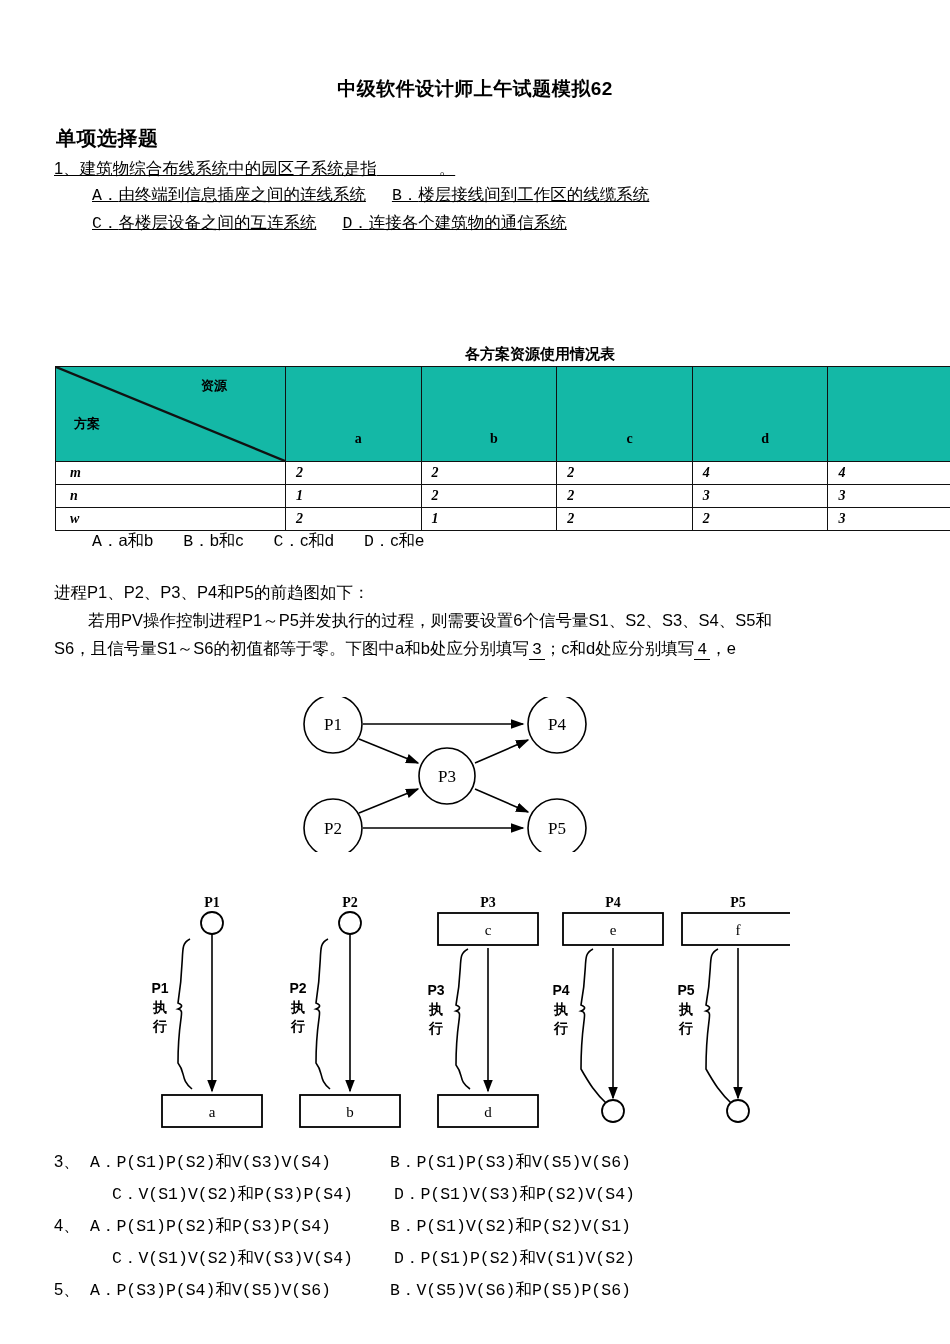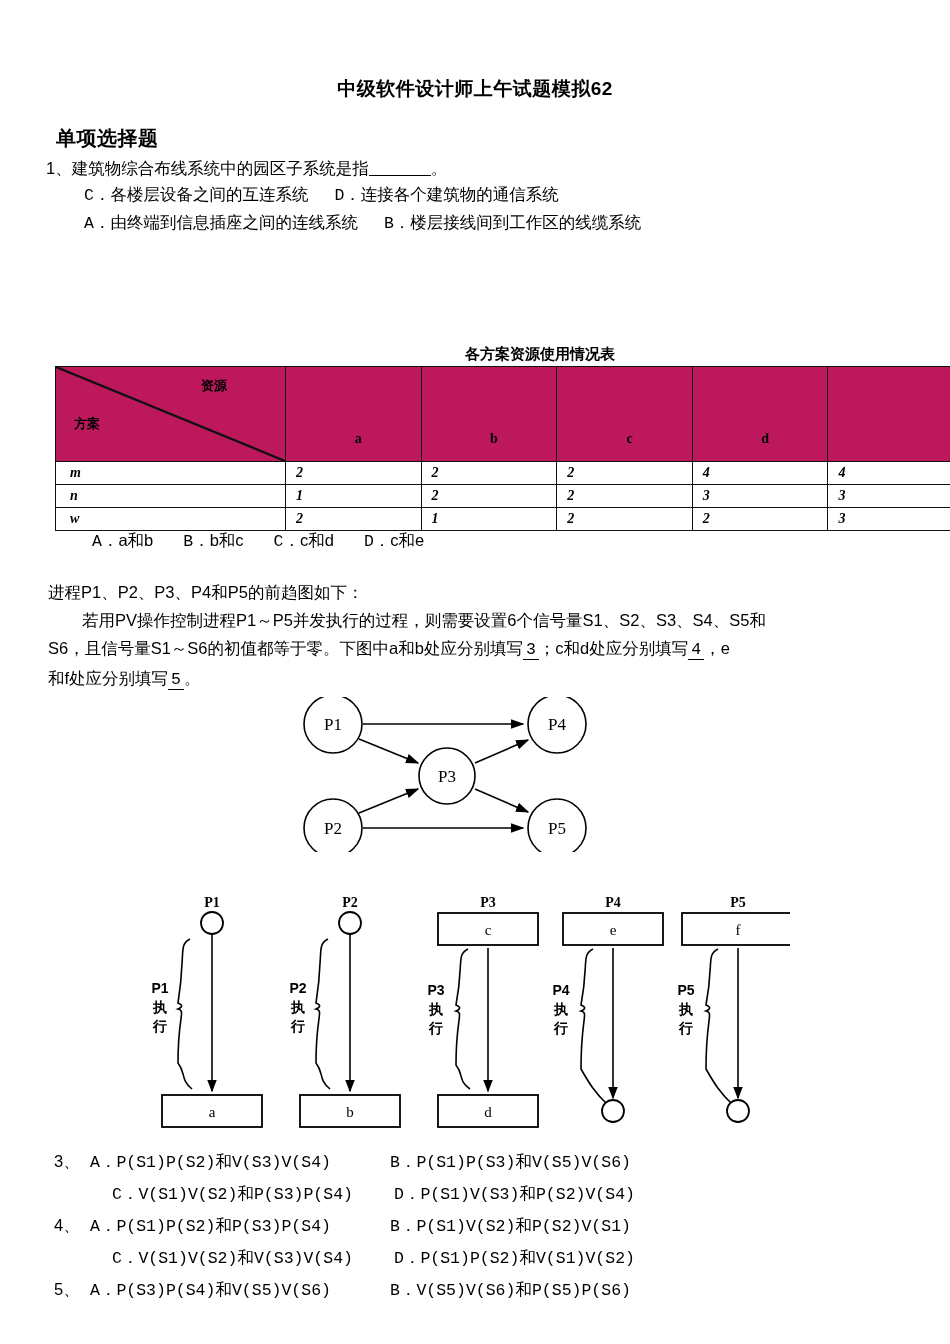--- a/index.html
+++ b/index.html
@@ -21,21 +21,21 @@
   }
 
   .section-heading{
     position:absolute;left:56px;top:125px;
     font-size:20px;font-weight:bold;
     letter-spacing:0.5px;
   }
 
   .q-block{position:absolute;font-size:16.5px;line-height:26px;}
 
-  .q1{left:46px;top:155px;width:860px;}
+  .q1{left:54px;top:155px;width:860px;text-decoration:underline;}
   .q1 .stem{white-space:nowrap;}
   .blankline{display:inline-block;border-bottom:1.4px solid #000;width:62px;vertical-align:-2px;}
   .opt-row{margin-left:38px;white-space:nowrap;}
   .opt-gap{display:inline-block;width:26px;}
 
   .q2{left:54px;top:264px;width:880px;line-height:28px;}
   .ul-ans{border-bottom:1.5px solid #000;padding:0 3px;}
 
   
   .table-title{
@@ -53,21 +53,21 @@
     border-width:1.6px 1.4px;
     height:22px;
     font-size:14px;
     font-style:italic;
     font-weight:bold;
     padding:0 0 0 10px;
     background:#fff;
   }
   .res-table tr.head td{
     height:80px;
-    background:#be185d;
+    background:#14b8a6;
     text-align:center;
     font-style:normal;
     vertical-align:bottom;
     padding-bottom:14px;
   }
   .res-table td.corner{
     position:relative;
     width:240px;
     background:#efefef;
     padding:0;
@@ -87,21 +87,21 @@
   .res-table td.val{width:139px;}
   .res-table tr.head td.col-e{text-align:right;padding-right:26px;}
 
   .q2-options{
     position:absolute;left:92px;top:530px;
     font-size:16.5px;white-space:nowrap;
   }
   .q2-options .opt-gap{width:30px;}
 
   
-  .narr{position:absolute;left:48px;top:578px;width:880px;font-size:16.5px;line-height:28px;}
+  .narr{position:absolute;left:54px;top:578px;width:880px;font-size:16.5px;line-height:28px;}
   .narr .indent{display:inline-block;width:34px;}
 
   
   .pgraph{position:absolute;left:285px;top:697px;width:330px;height:155px;}
 
   
   .pvdiag{position:absolute;left:150px;top:893px;width:640px;height:250px;}
 
   
   .ansblock{
@@ -123,24 +123,24 @@
 
   <div class="doc-title">中级软件设计师上午试题模拟62</div>
 
   <div class="section-heading">单项选择题</div>
 
   <div class="q-block q1">
     <div class="stem">
       <span>1、建筑物综合布线系统中的园区子系统是指</span><span class="blankline"></span><span>。</span>
     </div>
     <div class="opt-row">
+      <span class="mono">A．</span><span>由终端到信息插座之间的连线系统</span><span class="opt-gap"></span><span class="mono">B．</span><span>楼层接线间到工作区的线缆系统</span>
+    </div>
+    <div class="opt-row">
       <span class="mono">C．</span><span>各楼层设备之间的互连系统</span><span class="opt-gap"></span><span class="mono">D．</span><span>连接各个建筑物的通信系统</span>
-    </div>
-    <div class="opt-row">
-      <span class="mono">A．</span><span>由终端到信息插座之间的连线系统</span><span class="opt-gap"></span><span class="mono">B．</span><span>楼层接线间到工作区的线缆系统</span>
     </div>
   </div>
 
 
   <div class="table-title">各方案资源使用情况表</div>
 
   <table class="res-table">
     <tbody>
         <tr class="head">
       <td class="corner">
@@ -186,23 +186,20 @@
   <div class="q2-options">
     <span class="mono">A．</span><span>a和b</span><span class="opt-gap"></span><span class="mono">B．</span><span>b和c</span><span class="opt-gap"></span><span class="mono">C．</span><span>c和d</span><span class="opt-gap"></span><span class="mono">D．</span><span>c和e</span>
   </div>
 
   <div class="narr">
     <div>进程P1、P2、P3、P4和P5的前趋图如下：</div>
     <div><span class="indent"></span><span>若用PV操作控制进程P1～P5并发执行的过程，则需要设置6个信号量S1、S2、S3、S4、S5和</span></div>
     <div>
       <span>S6，且信号量S1～S6的初值都等于零。下图中a和b处应分别填写</span><span class="ul-ans mono">3</span><span>；c和d处应分别填写</span><span class="ul-ans mono">4</span><span>，e</span>
     </div>
-    <div>
-      <span>和f处应分别填写</span><span class="ul-ans mono">5</span><span>。</span>
-    </div>
   </div>
 
   <svg class="pgraph" viewBox="0 0 330 155">
     <defs>
       <marker id="arw" markerWidth="9" markerHeight="9" refX="8" refY="3.2" orient="auto" markerUnits="strokeWidth">
         <path d="M0,0 L9,3.2 L0,6.4 z" fill="#000"></path>
       </marker>
     </defs>
 
     <g stroke="#000" stroke-width="1.5" fill="none" marker-end="url(#arw)">

